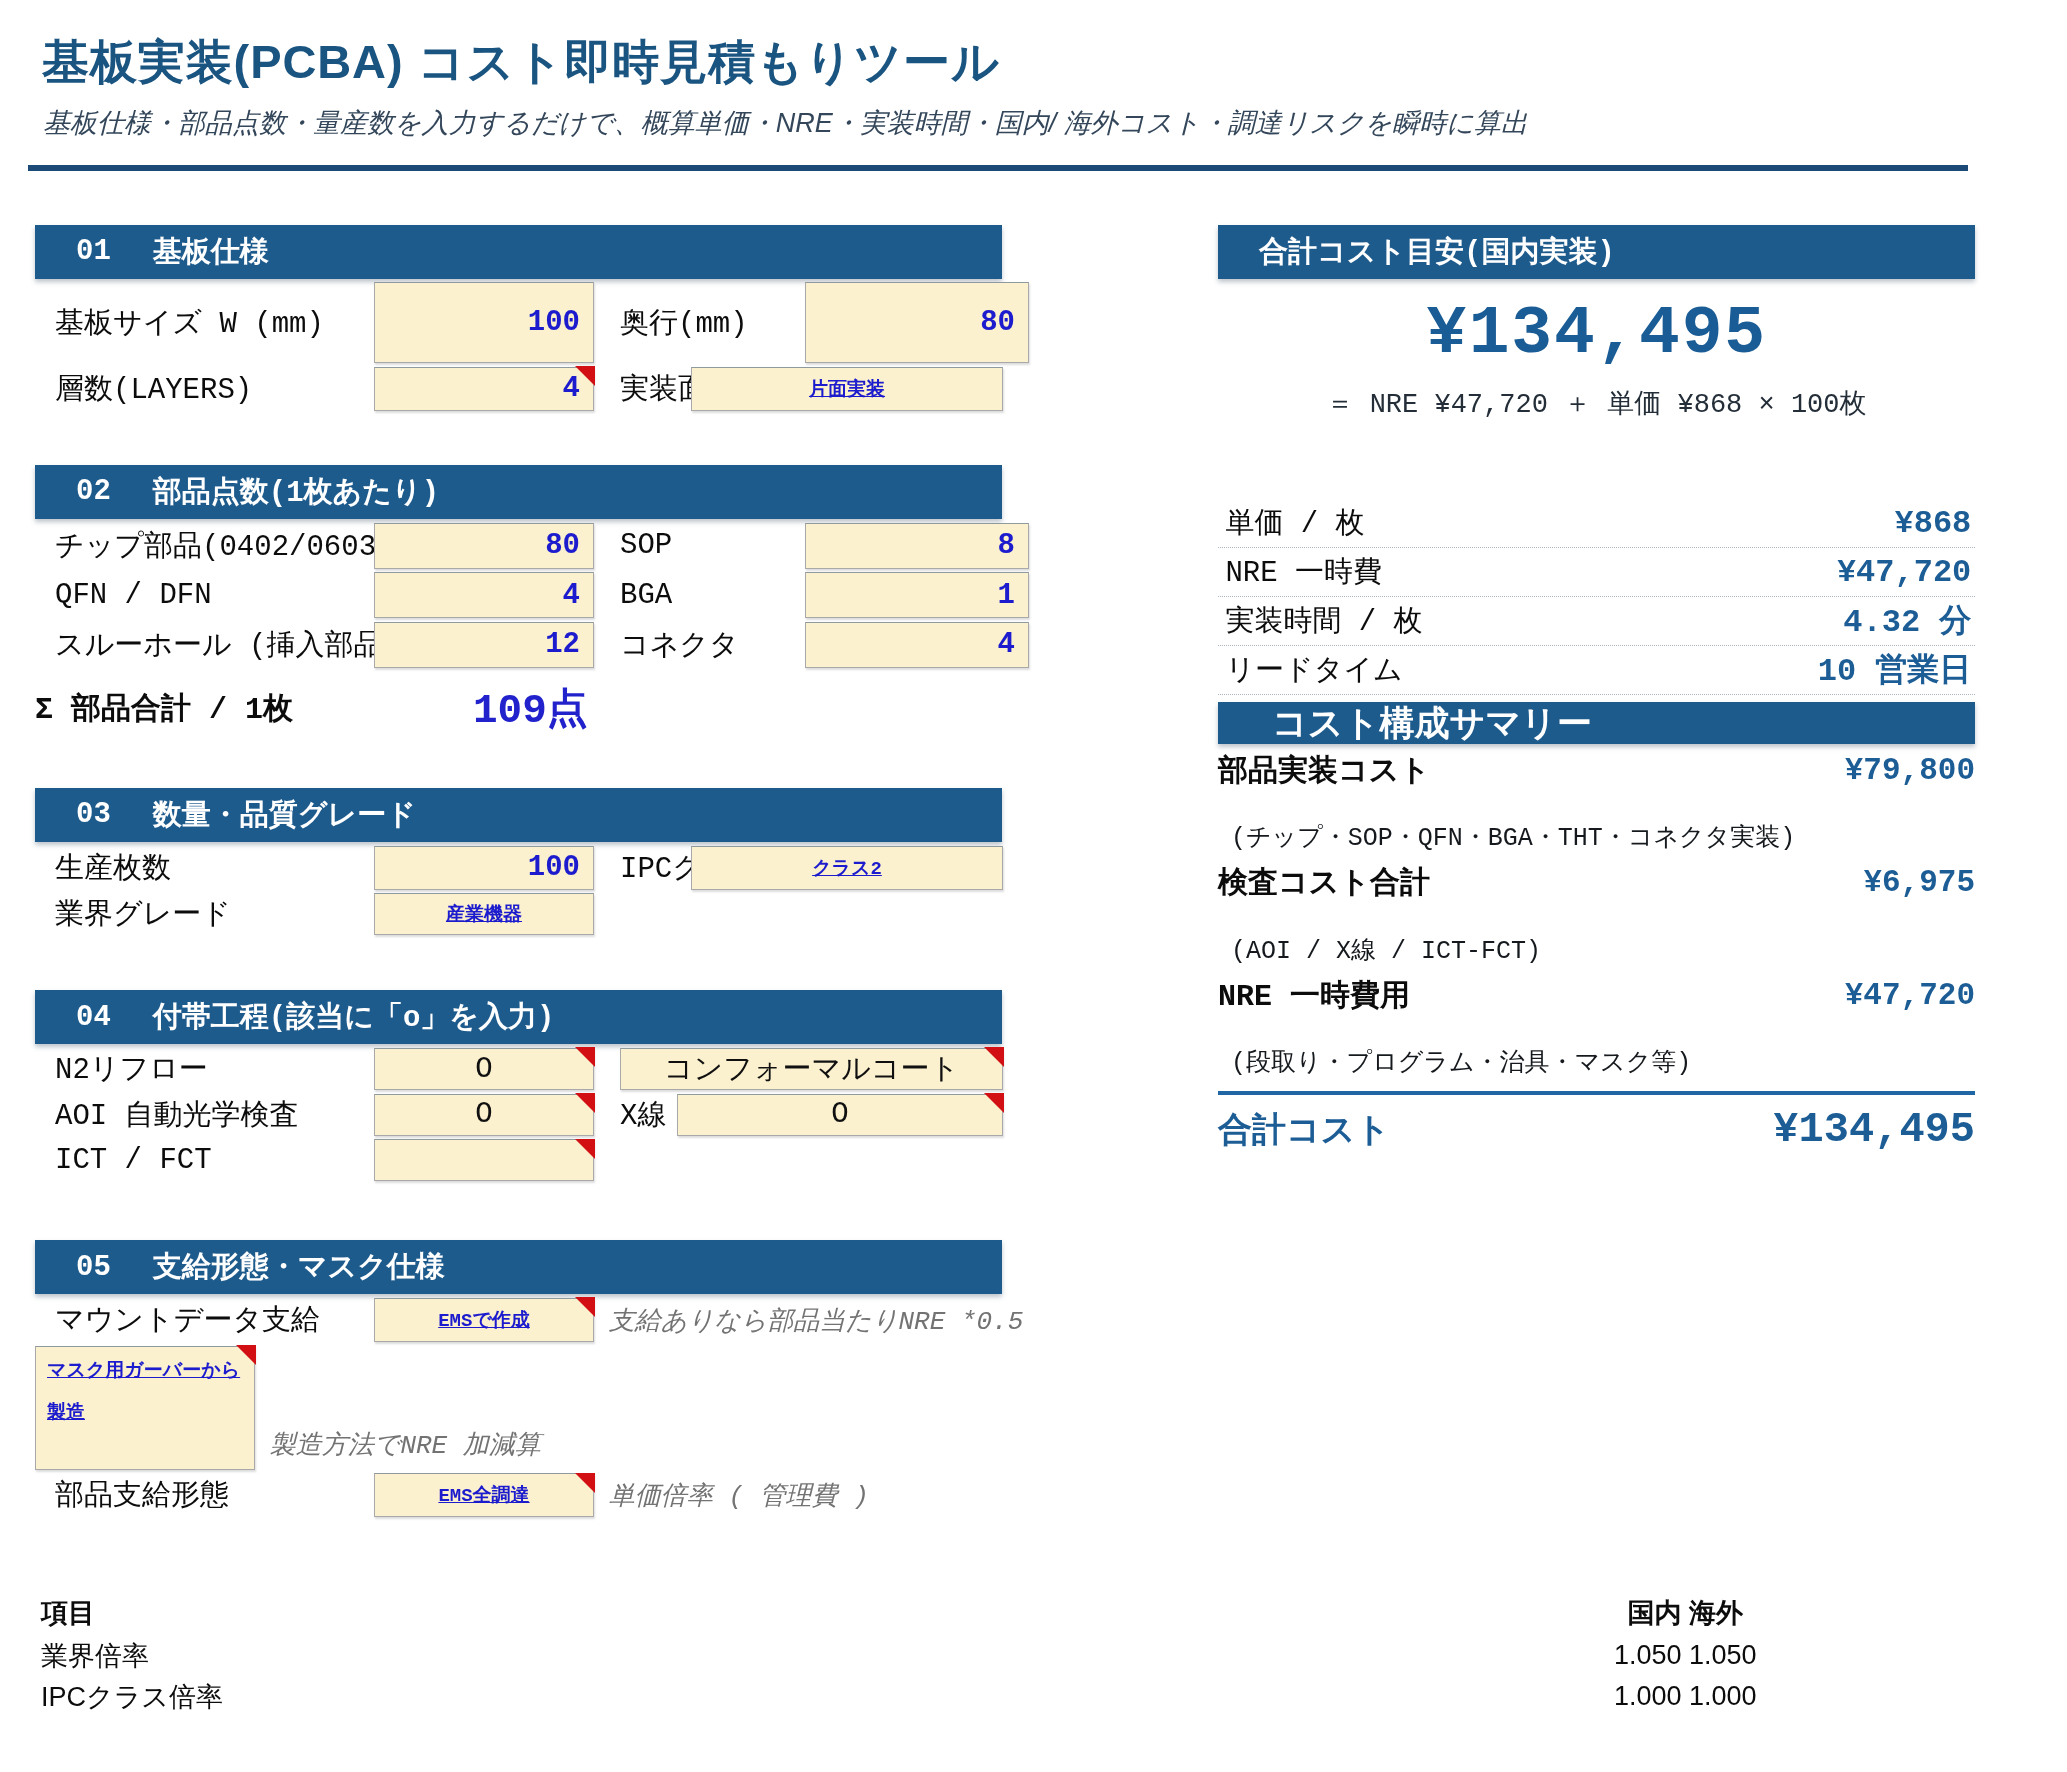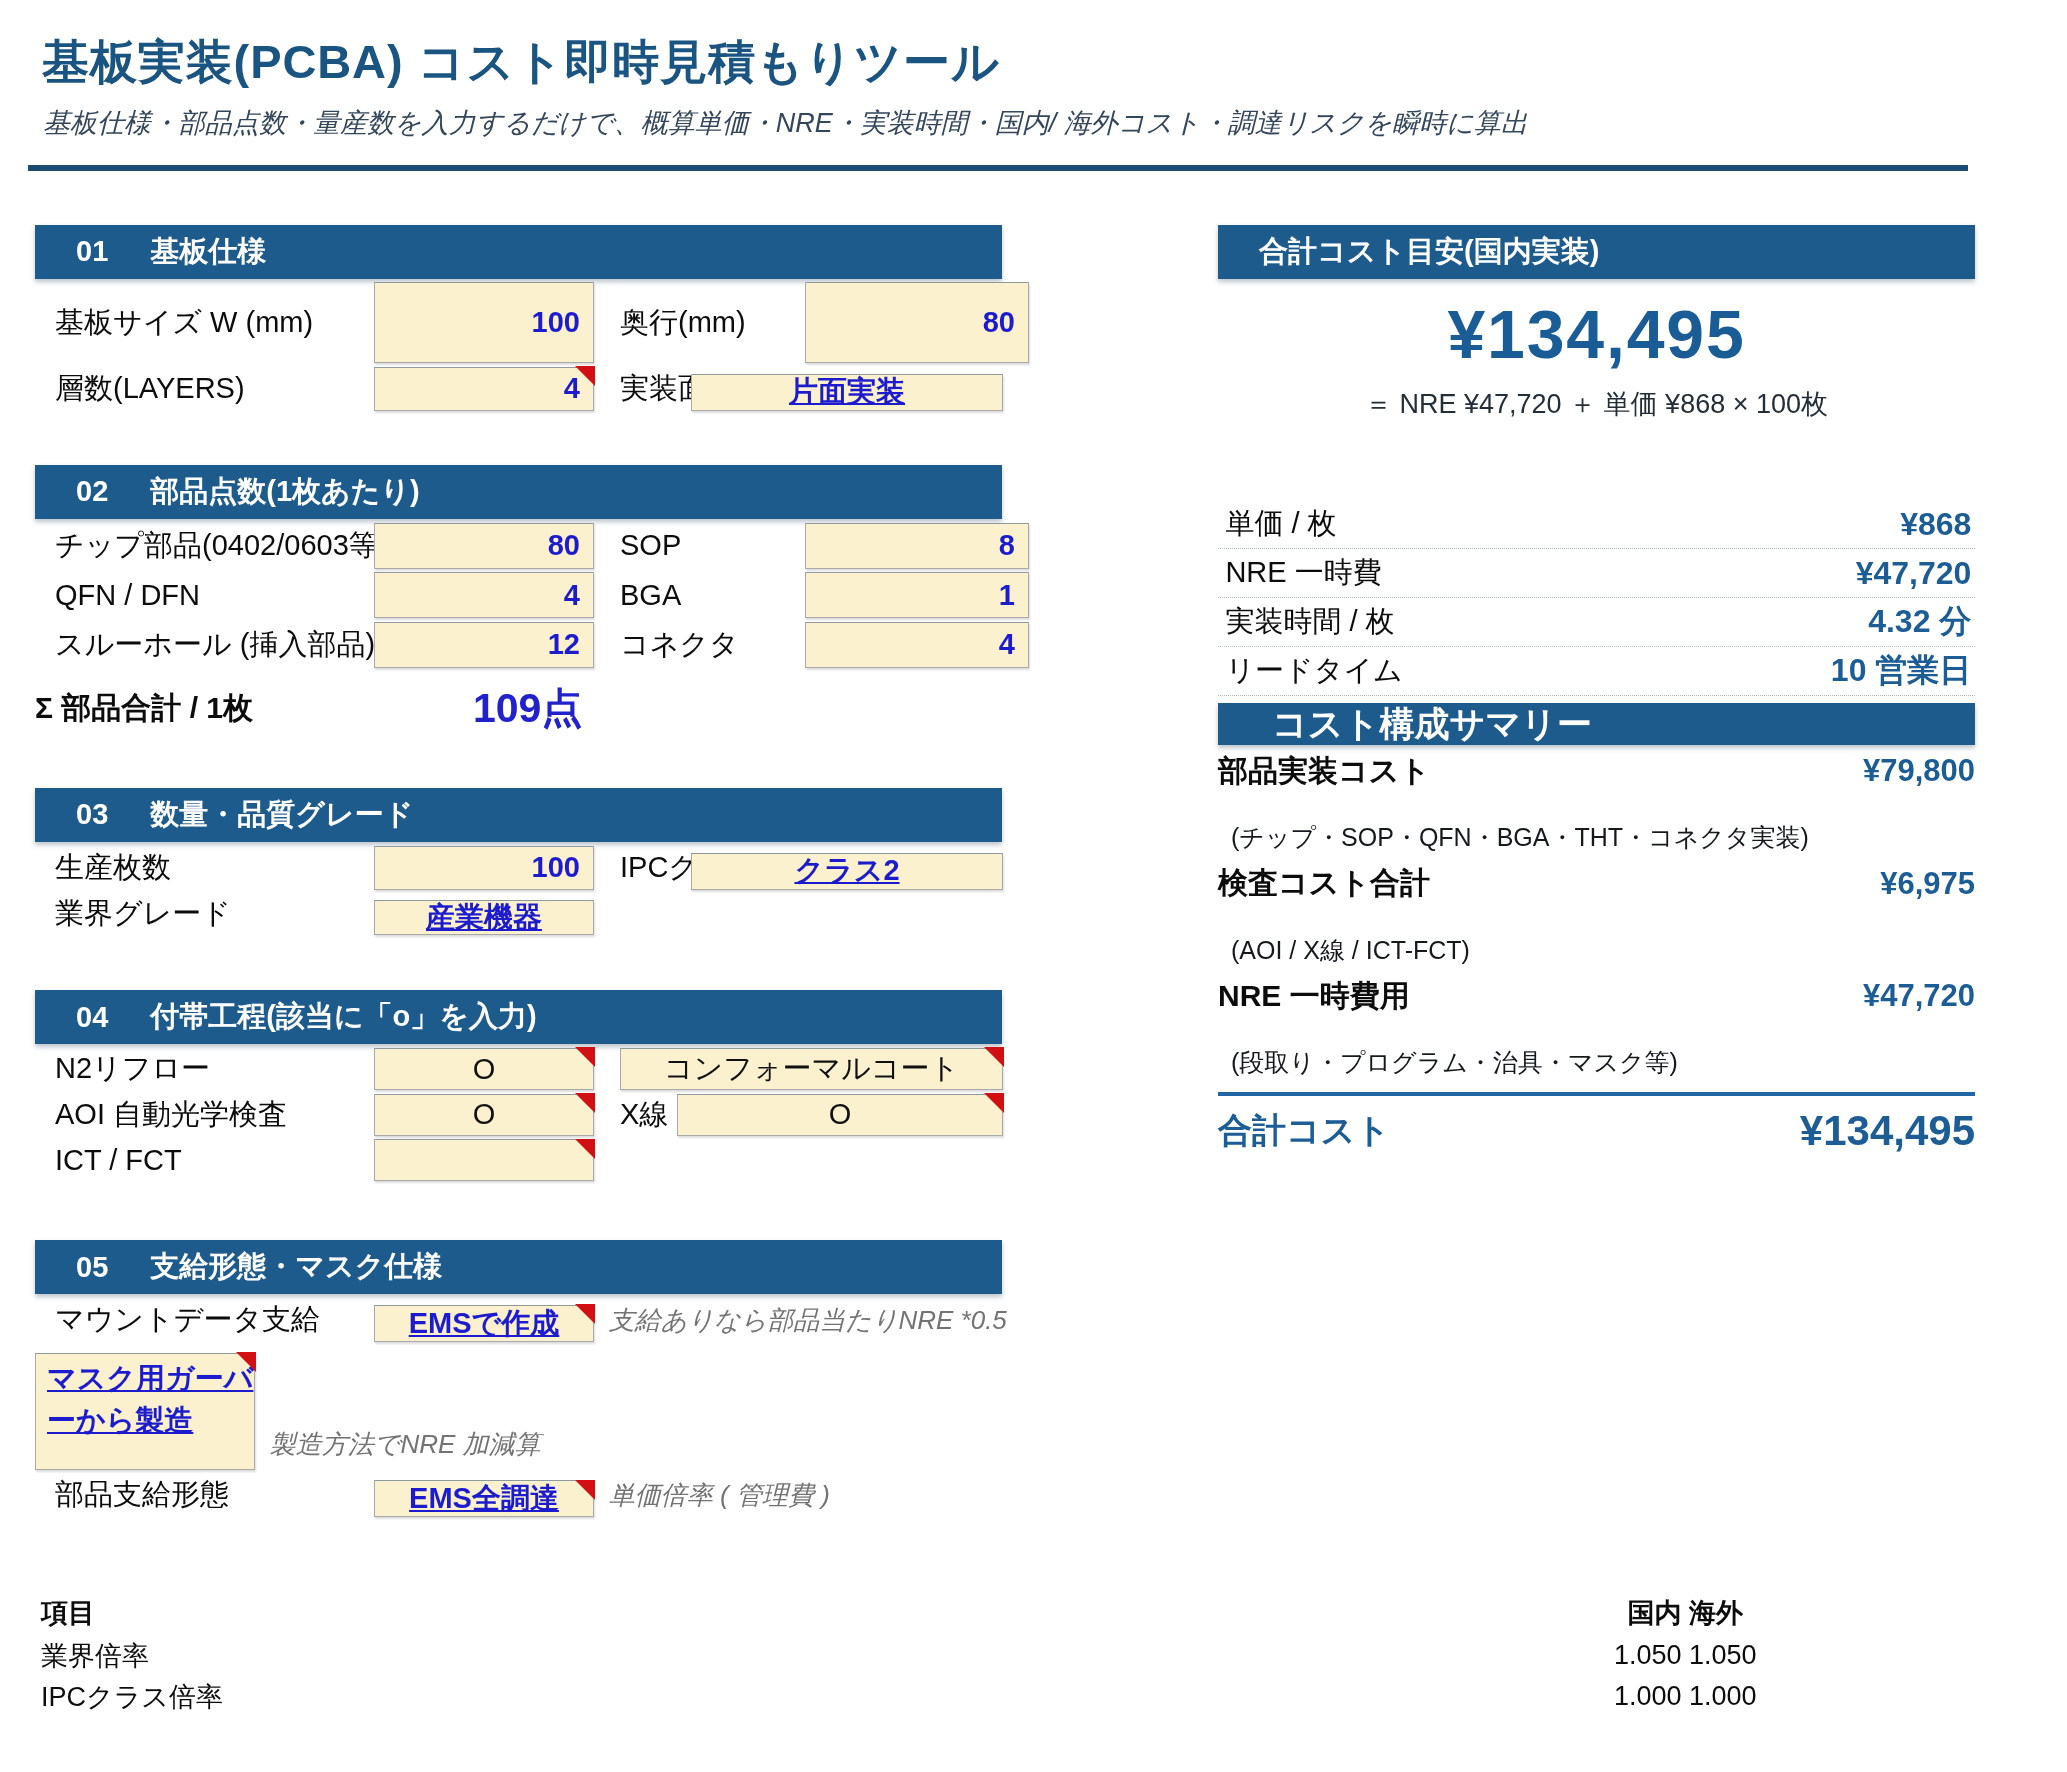--- a/index.html
+++ b/index.html
@@ -3,37 +3,37 @@
 <meta charset="utf-8">
 <style>
   html,body{margin:0;padding:0;background:#ffffff;}
   .sheet{position:relative;width:2067px;height:1772px;background:#ffffff;overflow:hidden;
          font-family:"Liberation Sans","DejaVu Sans",sans-serif;color:#0c0c0c;}
   
   .title{margin:31px 0 0 42px;font-size:47px;font-weight:bold;color:#1A5480;letter-spacing:0.9px;}
   .subtitle{margin:11px 0 0 43px;font-size:27px;font-style:italic;color:#33465A;}
   .rule{margin:24px 0 0 28px;width:1940px;height:5.5px;background:#1A4A75;border:none;}
   
-  .columns{display:flex;margin-top:54px;align-items:flex-start;}
+  .columns{display:flex;margin-top:54px;align-items:flex-start;font-family:Liberation Mono, monospace;}
   .col-left{width:967px;margin-left:35px;flex:none;}
   .col-right{width:757px;margin-left:216px;flex:none;}
   
   .sec-head{height:54px;background:#1E5B8D;color:#ffffff;display:flex;align-items:center;
             font-weight:bold;font-size:29px;padding-left:41px;box-sizing:border-box;
             box-shadow:0 2.8px 4.6px rgba(70,90,110,.35);}
   .sec-num{margin-right:42px;}
   
   .row{display:flex;align-items:stretch;margin-top:3.7px;}
   .lbl{display:flex;align-items:center;font-size:29px;color:#0c0c0c;padding-left:20px;
        white-space:nowrap;overflow:hidden;box-sizing:border-box;flex:none;}
   .cell{position:relative;background:#FBF1CE;border:1.8px solid #A9A9A9;border-top-color:#8E9A9E;
         display:flex;align-items:center;box-sizing:border-box;flex:none;
         box-shadow:0.9px 1.8px 1.8px rgba(120,120,120,.25);white-space:nowrap;}
   .num{justify-content:flex-end;padding-right:13px;font-weight:bold;font-size:29px;color:#1C1CCE;}
-  .sel{justify-content:center;font-weight:bold;font-size:29px;color:#1C1CCE;margin-top:7px;}
+  .sel{justify-content:center;font-weight:bold;font-size:19px;color:#1C1CCE;}
   .sel .uv{text-decoration:underline;}
   .mark{justify-content:center;font-size:29px;color:#101010;}
   .tri{position:absolute;top:-1.8px;right:-1.8px;width:0;height:0;
        border-top:20px solid #D21014;border-left:20px solid transparent;}
   .mask-cell{align-items:flex-start;padding:3.7px 0 0 11px;line-height:42px;white-space:normal;}
   .note{display:flex;align-items:center;margin-left:14.8px;font-size:26px;font-style:italic;color:#737373;white-space:nowrap;}
   .note-bottom{align-items:flex-end;padding-bottom:7.4px;}
   .total-row{display:flex;align-items:center;margin-top:13px;height:55px;}
   .total-lbl{font-size:30px;font-weight:bold;width:339px;flex:none;}
   .total-val{font-size:41px;font-weight:bold;color:#2222CC;margin-left:99px;}

